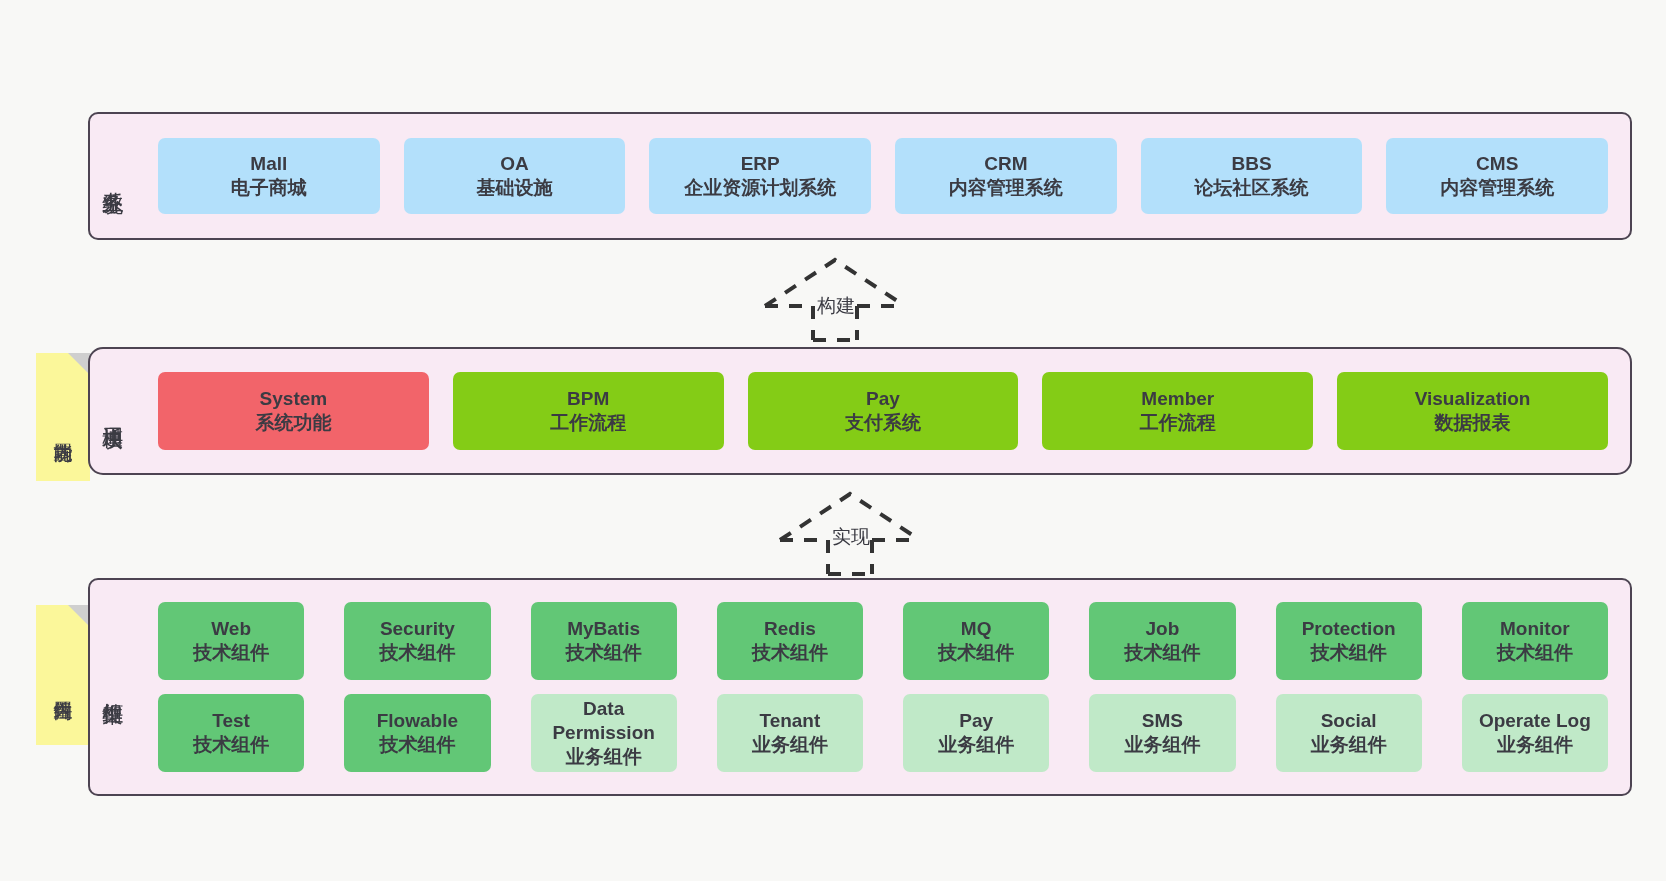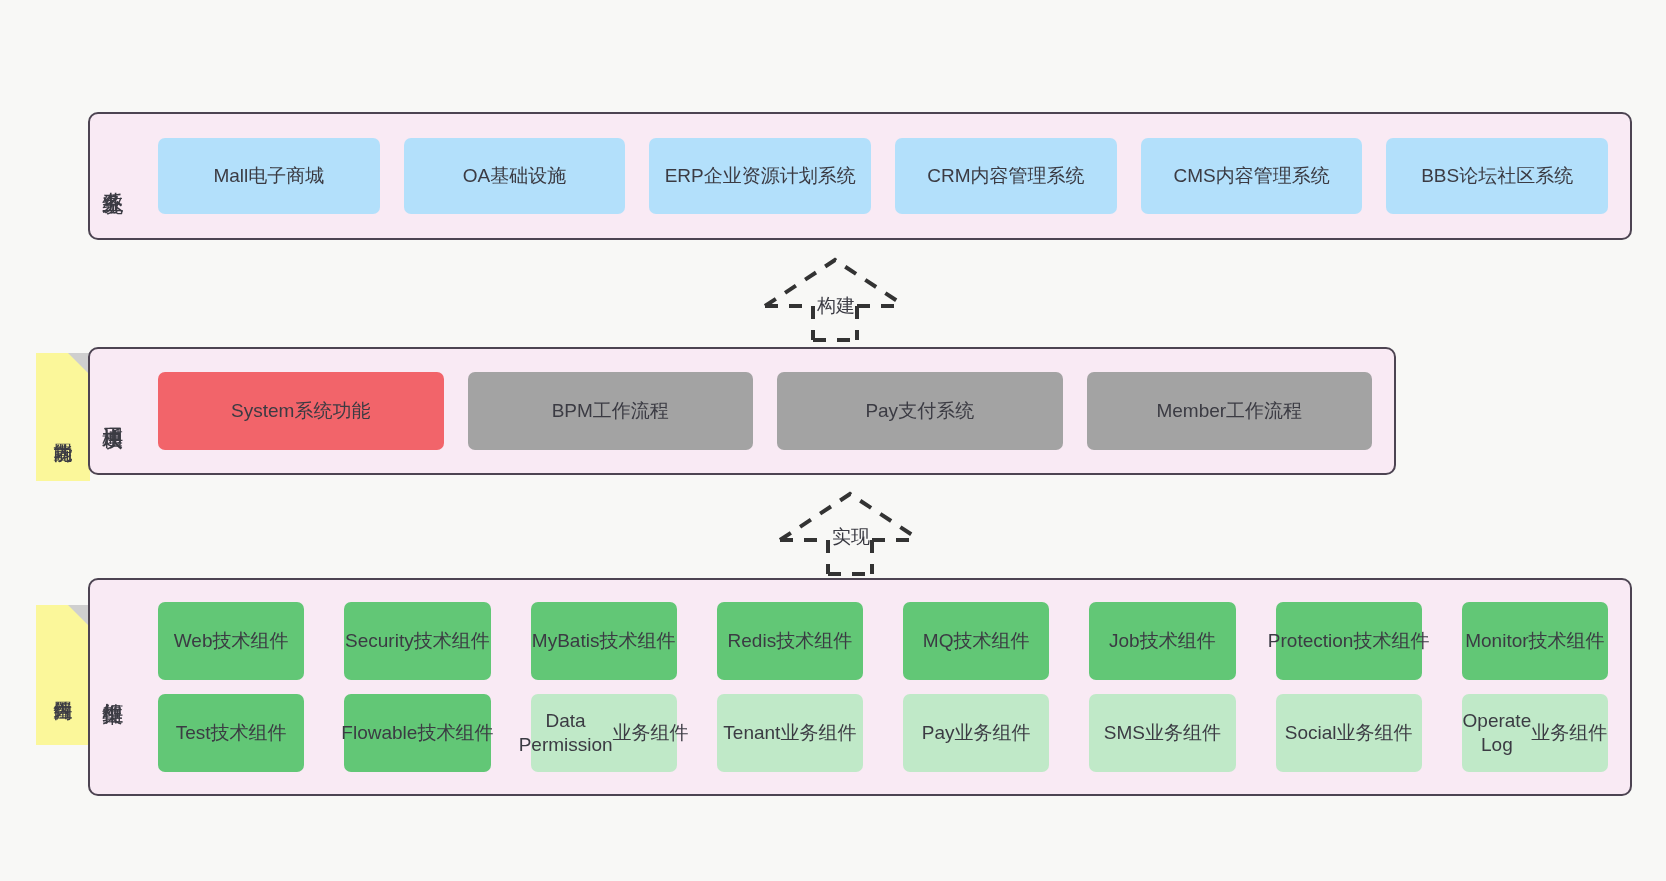--- a/index.html
+++ b/index.html
@@ -64,42 +64,43 @@
     width: 100%;
     gap: 16px;
   }
 
   .card {
     box-sizing: border-box;
     flex: 1 1 0;
     margin: 0 12px;
     border-radius: 7px;
     display: flex;
-    flex-direction: row;
+    flex-direction: column;
     align-items: center;
     justify-content: center;
     text-align: center;
     font-size: 19px;
     line-height: 1.28;
     color: #3b3b43;
     padding: 6px 4px;
     min-width: 0;
+    font-weight: bold;
   }
   .card .en { white-space: normal; }
   .card .cn { white-space: nowrap; }
 
   
   .layer-business { left: 88px; top: 112px; width: 1544px; height: 128px; }
   .layer-business .card { height: 76px; background: #b3e0fb; }
 
   
-  .layer-common { left: 88px; top: 347px; width: 1308px; height: 128px; }
+  .layer-common { left: 88px; top: 347px; width: 1544px; height: 128px; border-radius: 15px; }
   .layer-common .card { height: 78px; }
   .card.red   { background: #f2646a; }
-  .card.pink  { background: #a3a3a3; }
+  .card.pink  { background: #84cc16; }
 
   
   .layer-framework { left: 88px; top: 578px; width: 1544px; height: 218px; }
   .layer-framework .card { height: 78px; }
   .card.green       { background: #62c776; }
   .card.green-light { background: #c0e9c8; }
 
   
   .sticky {
     position: absolute;
@@ -166,26 +167,26 @@
       </div>
       <div class="card">
         <span class="en">ERP</span>
         <span class="cn">企业资源计划系统</span>
       </div>
       <div class="card">
         <span class="en">CRM</span>
         <span class="cn">内容管理系统</span>
       </div>
       <div class="card">
+        <span class="en">BBS</span>
+        <span class="cn">论坛社区系统</span>
+      </div>
+      <div class="card">
         <span class="en">CMS</span>
         <span class="cn">内容管理系统</span>
-      </div>
-      <div class="card">
-        <span class="en">BBS</span>
-        <span class="cn">论坛社区系统</span>
       </div>
     </div>
   </div>
 
   <div class="uml-arrow arrow-build">
     <svg width="150" height="88" viewBox="0 0 150 88" fill="none">
       <path d="M5 52 L75 6 L145 52" stroke="#333333" stroke-width="4" stroke-dasharray="13 11" stroke-linecap="butt" fill="none"></path>
       <path d="M5 52 L53 52 M97 52 L145 52" stroke="#333333" stroke-width="4" stroke-dasharray="13 11" fill="none"></path>
       <path d="M53 52 L53 86 M97 52 L97 86 M53 86 L97 86" stroke="#333333" stroke-width="4" stroke-dasharray="13 11" fill="none"></path>
     </svg>
@@ -209,20 +210,24 @@
         <span class="cn">工作流程</span>
       </div>
       <div class="card pink">
         <span class="en">Pay</span>
         <span class="cn">支付系统</span>
       </div>
       <div class="card pink">
         <span class="en">Member</span>
         <span class="cn">工作流程</span>
       </div>
+      <div class="card pink">
+        <span class="en">Visualization</span>
+        <span class="cn">数据报表</span>
+      </div>
     </div>
   </div>
 
   <div class="uml-arrow arrow-realize">
     <svg width="150" height="88" viewBox="0 0 150 88" fill="none">
       <path d="M5 52 L75 6 L145 52" stroke="#333333" stroke-width="4" stroke-dasharray="13 11" stroke-linecap="butt" fill="none"></path>
       <path d="M5 52 L53 52 M97 52 L145 52" stroke="#333333" stroke-width="4" stroke-dasharray="13 11" fill="none"></path>
       <path d="M53 52 L53 86 M97 52 L97 86 M53 86 L97 86" stroke="#333333" stroke-width="4" stroke-dasharray="13 11" fill="none"></path>
     </svg>
   </div>

